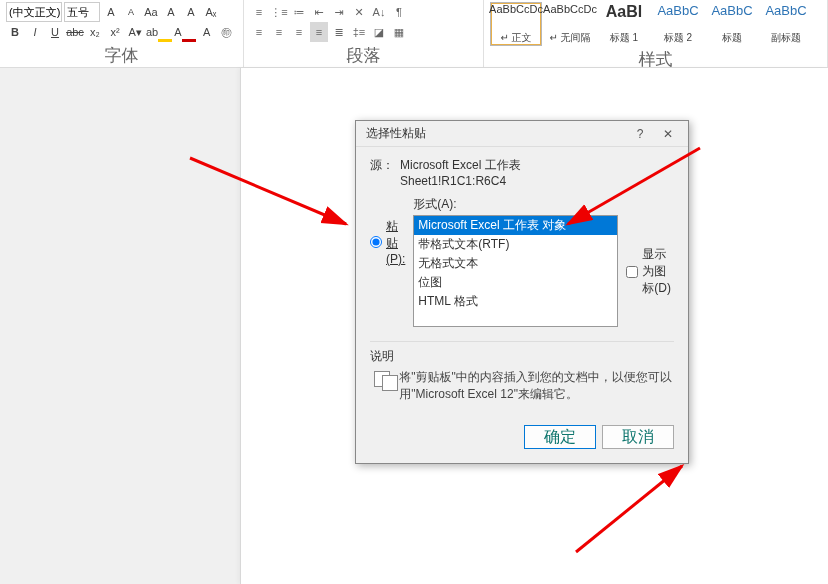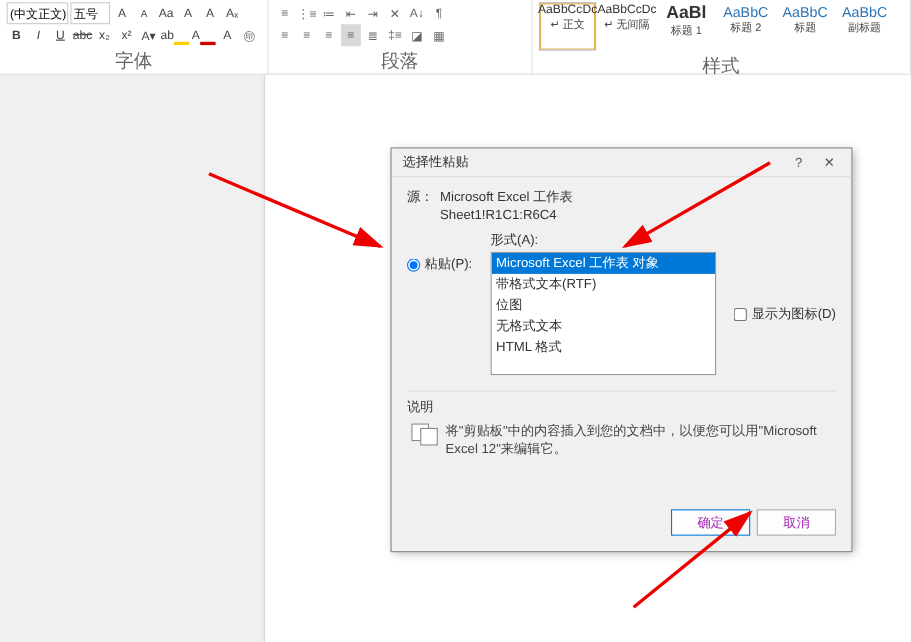--- a/index.html
+++ b/index.html
@@ -8,55 +8,55 @@
 .ribbon { height: 68px; background: #fff; border-bottom: 1px solid #dcdcdc; display: flex; }
 .ribbon-group { border-right: 1px solid #e0e0e0; padding: 2px 6px 0 6px; display: flex; flex-direction: column; justify-content: space-between; }
 .ribbon-row { display: flex; align-items: center; gap: 2px; height: 22px; }
 .ribbon-btn { min-width: 18px; height: 20px; display: inline-flex; align-items: center; justify-content: center; font-size: 11px; color: #444; }
 .ribbon-btn.icon { color: #666; }
 .ribbon-label { font-size: 17px; color: #666; text-align: center; padding: 2px 0 4px 0; }
 .font-name { width: 56px; height: 20px; border: 1px solid #ccc; font-size: 11px; padding: 0 2px; display: inline-flex; align-items: center; overflow: hidden; white-space: nowrap; }
 .font-size { width: 36px; height: 20px; border: 1px solid #ccc; font-size: 11px; padding: 0 2px; display: inline-flex; align-items: center; }
 .color-bar { display:inline-block; width:14px; height:3px; background:#c00; position:relative; top:6px; }
 .color-bar.y { background:#ffcc00; }
-.style-item { width: 52px; height: 44px; display: flex; flex-direction: column; align-items: center; justify-content: flex-start; font-size: 10px; color:#444; border:1px solid transparent; }
+.style-item { width: 52px; height: 44px; display: flex; flex-direction: column; align-items: center; justify-content: space-between; font-size: 10px; color:#444; border:1px solid transparent; }
 .style-item.sel { border:1px solid #b8b8b8; box-shadow: inset 0 0 0 1px #e8b04a; }
 .style-prev { font-size: 11px; color:#333; }
 .style-prev.big { font-size: 16px; font-weight: bold; }
 .style-prev.h { font-size: 13px; color:#2e74b5; }
 .styles-wrap { display:flex; gap:2px; }
 
 .doc-area { position:absolute; left:240px; top:68px; right:0; bottom:0; background:#fff; border-left:1px solid #d8d8d8; box-shadow:-2px 0 4px rgba(0,0,0,0.04); }
 
-.dialog { position:absolute; left:355px; top:134px; width:420px; background:#f0f0f0; border:1px solid #888; box-shadow:2px 2px 8px rgba(0,0,0,0.3); font-size:12px; color:#333; }
+.dialog { position:absolute; left:355px; top:120px; width:334px; background:#f0f0f0; border:1px solid #888; box-shadow:2px 2px 8px rgba(0,0,0,0.3); font-size:12px; color:#333; }
 .dlg-title { height:26px; display:flex; align-items:center; padding:0 6px 0 10px; font-size:12px; border-bottom:1px solid #ddd; }
 .dlg-title .t { flex:1; }
 .dlg-title .hbtn { width:28px; height:22px; display:flex; align-items:center; justify-content:center; color:#555; }
 .dlg-body { padding:10px 14px 8px 14px; }
 .src { margin-bottom:8px; }
 .src-line { display:flex; gap:6px; }
 .src-label { width:24px; }
 .form-row { display:flex; gap:8px; }
-.radios { width:68px; display:flex; flex-direction:column; gap:14px; padding-top:22px; }
+.radios { width:68px; display:flex; flex-direction:column; gap:14px; padding-top:22px;text-decoration:underline; }
 .radio { display:flex; align-items:center; gap:4px; font-size:12px; }
 .radio input { width:12px; height:12px; }
 .list-wrap { flex:1; }
 .form-label { font-size:12px; margin-bottom:2px; }
 .listbox { width:205px; height:112px; border:1px solid #999; background:#fff; font-size:12px; overflow:hidden; }
 .listbox .item { padding:1px 4px; white-space:nowrap; }
 .listbox .item.sel { background:#0078d7; color:#fff; }
 .check-wrap { padding-top:20px; display:flex; align-items:center; gap:4px; font-size:12px; }
 .check-wrap input { width:12px; height:12px; }
 .desc-block { margin-top:14px; border-top:1px solid #ddd; padding-top:6px; }
 .desc-body { display:flex; gap:8px; padding:4px 2px; font-size:12px; color:#444; }
 .desc-icon { width:32px; height:20px; position:relative; }
 .desc-icon .d1 { position:absolute; width:16px; height:16px; border:1px solid #888; background:#fff; left:2px; top:2px; }
 .desc-icon .d2 { position:absolute; width:16px; height:16px; border:1px solid #888; background:#fff; left:10px; top:6px; }
 .dlg-footer { display:flex; justify-content:flex-end; gap:6px; padding:10px 14px 14px 14px; }
-.btn { width:72px; height:24px; background:#fdfdfd; border:1px solid #aaa; font-size:12px; color:#a21caf; display:flex; align-items:center; justify-content:center;margin-top:24px; }
+.btn { width:72px; height:24px; background:#fdfdfd; border:1px solid #aaa; font-size:16px; color:#0f766e; display:flex; align-items:center; justify-content:center; }
 .btn.primary { border:1px solid #0078d7; }
 
 svg.arrow { position:absolute; pointer-events:none; }
 </style>
 </head>
 <body>
 
 <div class="ribbon">
   <div class="ribbon-group" style="width:244px">
     <div class="ribbon-row">
@@ -168,22 +168,22 @@
         <label class="radio">
           <input type="radio" checked="" style="">
           <span>粘贴(P):</span>
         </label>
       </div>
       <div class="list-wrap">
         <div class="form-label">形式(A):</div>
         <div class="listbox" id="format-list">
             <div class="item sel">Microsoft Excel 工作表 对象</div>
             <div class="item">带格式文本(RTF)</div>
+            <div class="item">无格式文本</div>
             <div class="item">位图</div>
-            <div class="item">无格式文本</div>
             <div class="item">HTML 格式</div>
           </div>
       </div>
       <div class="check-wrap">
         <input type="checkbox" style="">
         <span>显示为图标(D)</span>
       </div>
     </div>
     <div class="desc-block">
       <div>说明</div>

